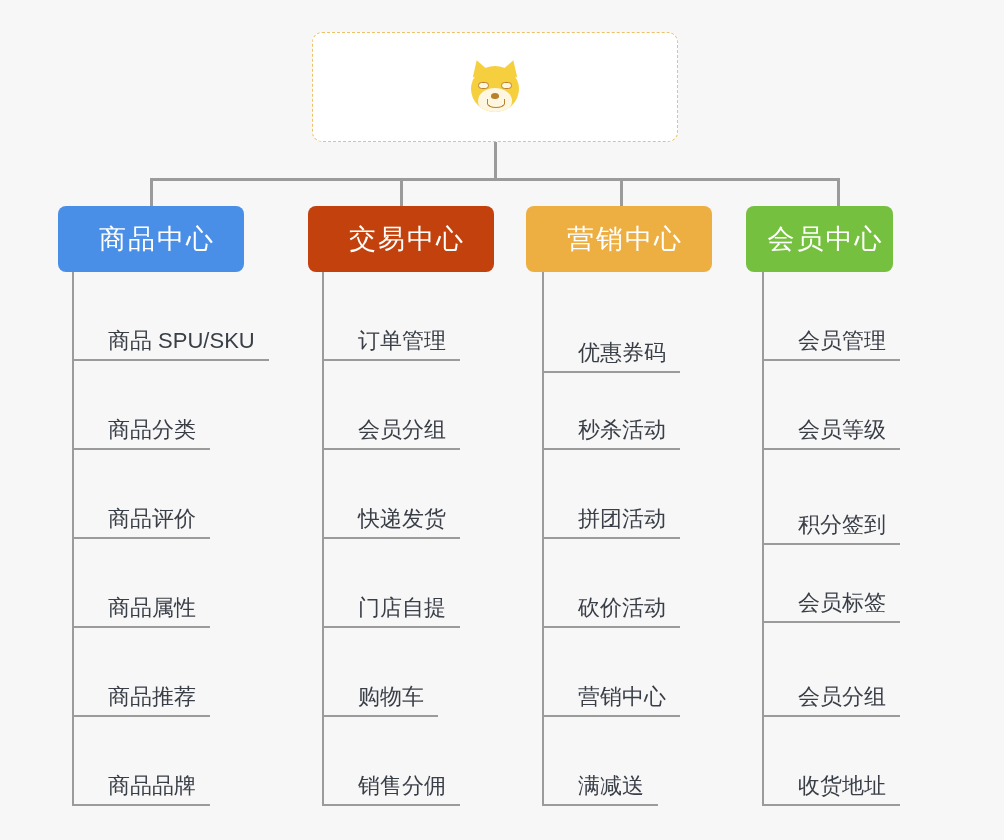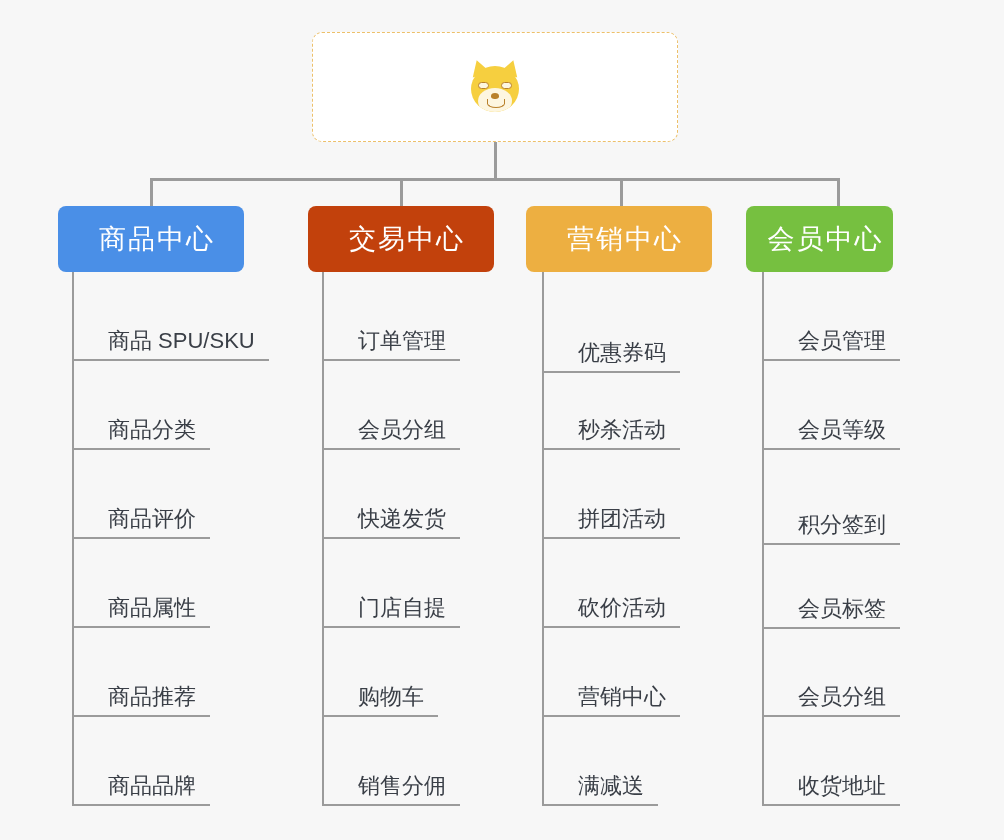--- a/index.html
+++ b/index.html
@@ -297,21 +297,21 @@
         <span class="leaf-rule" style="width: 138px; background: rgb(155, 155, 155);"></span>
       </div>
       <div class="leaf" style="top: 89px; width: 138px;">
         <span class="leaf-label">会员等级</span>
         <span class="leaf-rule" style="width: 138px; background: rgb(155, 155, 155);"></span>
       </div>
       <div class="leaf" style="top: 184px; width: 138px;">
         <span class="leaf-label">积分签到</span>
         <span class="leaf-rule" style="width: 138px; background: rgb(155, 155, 155);"></span>
       </div>
-      <div class="leaf" style="top: 268px; width: 138px;">
+      <div class="leaf" style="top: 262px; width: 138px;">
         <span class="leaf-label">会员标签</span>
         <span class="leaf-rule" style="width: 138px; background: rgb(155, 155, 155);"></span>
       </div>
       <div class="leaf" style="top: 356px; width: 138px; padding-left: 48px;">
         <span class="leaf-label">会员分组</span>
         <span class="leaf-rule" style="width: 138px; background: rgb(155, 155, 155);"></span>
       </div>
       <div class="leaf" style="top: 445px; width: 138px;">
         <span class="leaf-label">收货地址</span>
         <span class="leaf-rule" style="width: 138px; background: rgb(155, 155, 155);"></span>

